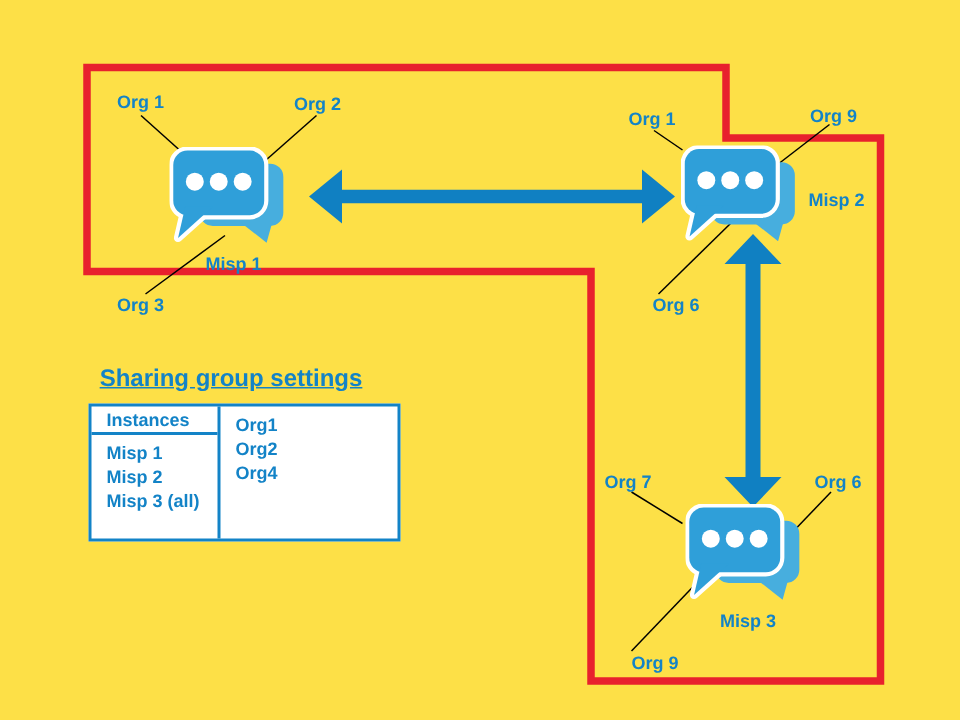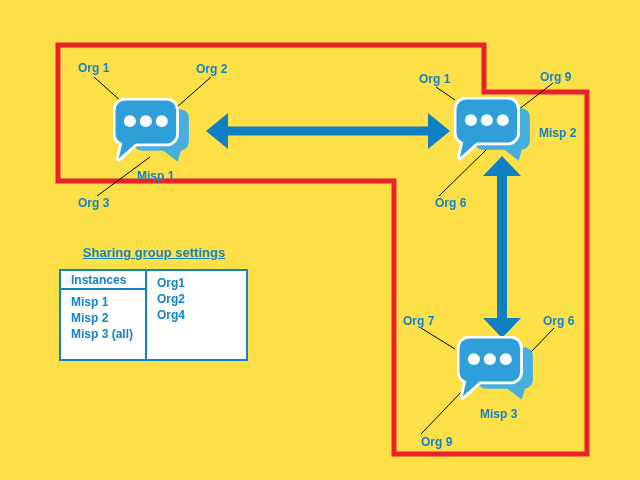--- a/index.html
+++ b/index.html
@@ -26,25 +26,25 @@
   .bubble-back{fill:var(--icon_back_blue,#47aede)}
   .bubble-halo{fill:#fff;stroke:#fff;stroke-width:7;stroke-linejoin:round}
   .bubble-front{fill:var(--icon_front_blue,#2f9fd9)}
   .dot{fill:#fff}
   .lbl{
     position:absolute;z-index:5;font-size:12px;font-weight:bold;
     color:var(--blue_text,#1383c7);white-space:nowrap;line-height:12px;
   }
   .sg-title{
     position:absolute;left:59px;top:246px;width:190px;z-index:5;text-align:center;
-    font-size:13px;font-weight:bold;color:var(--blue_text,#1383c7);
+    font-size:16px;font-weight:bold;color:var(--blue_text,#1383c7);
     text-decoration:underline;line-height:14px;
   }
   .sg-table{
-    position:absolute;left:59px;top:269px;width:189px;height:92px;z-index:5;
+    position:absolute;left:59px;top:269px;width:208px;height:92px;z-index:5;
     border:2px solid var(--blue_text,#1383c7);display:flex;background:#fff;
   }
   .sg-col{flex:1;min-width:0}
   .sg-col-left{flex:0 0 86px;border-right:2px solid var(--blue_text,#1383c7)}
   .sg-head{
     height:19px;line-height:18px;border-bottom:2px solid var(--blue_text,#1383c7);
     padding-left:10px;font-size:12px;font-weight:bold;color:var(--blue_text,#1383c7);
     white-space:nowrap;
   }
   .sg-body{padding:4px 0 0 10px}

